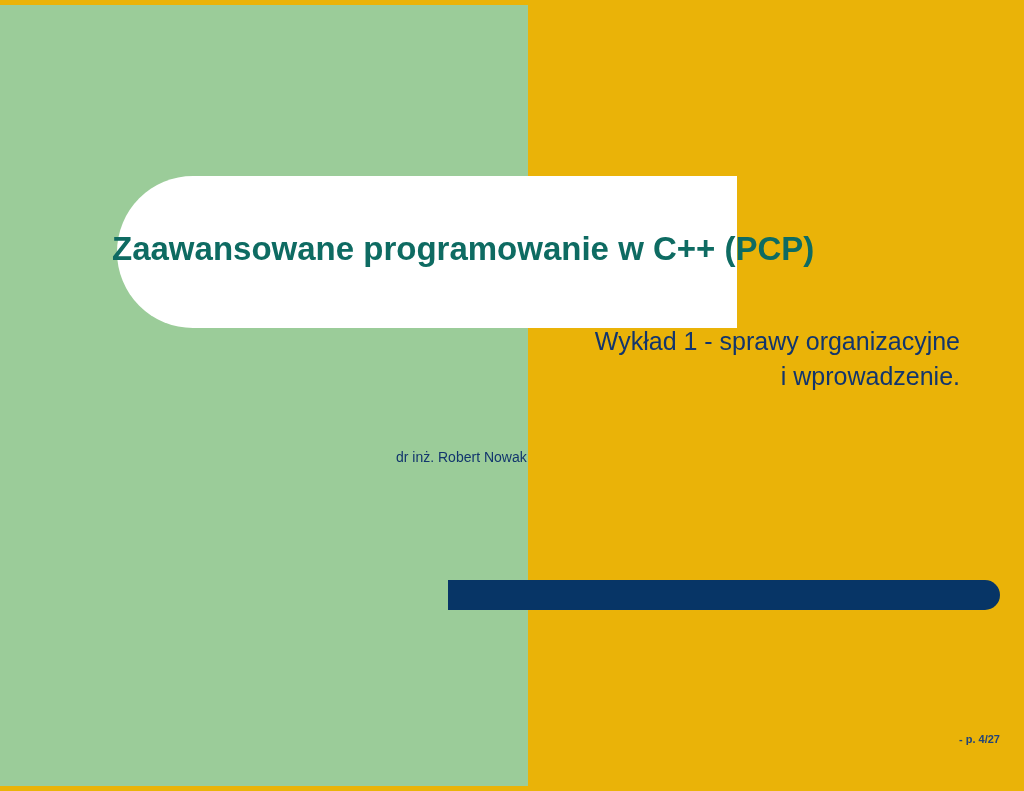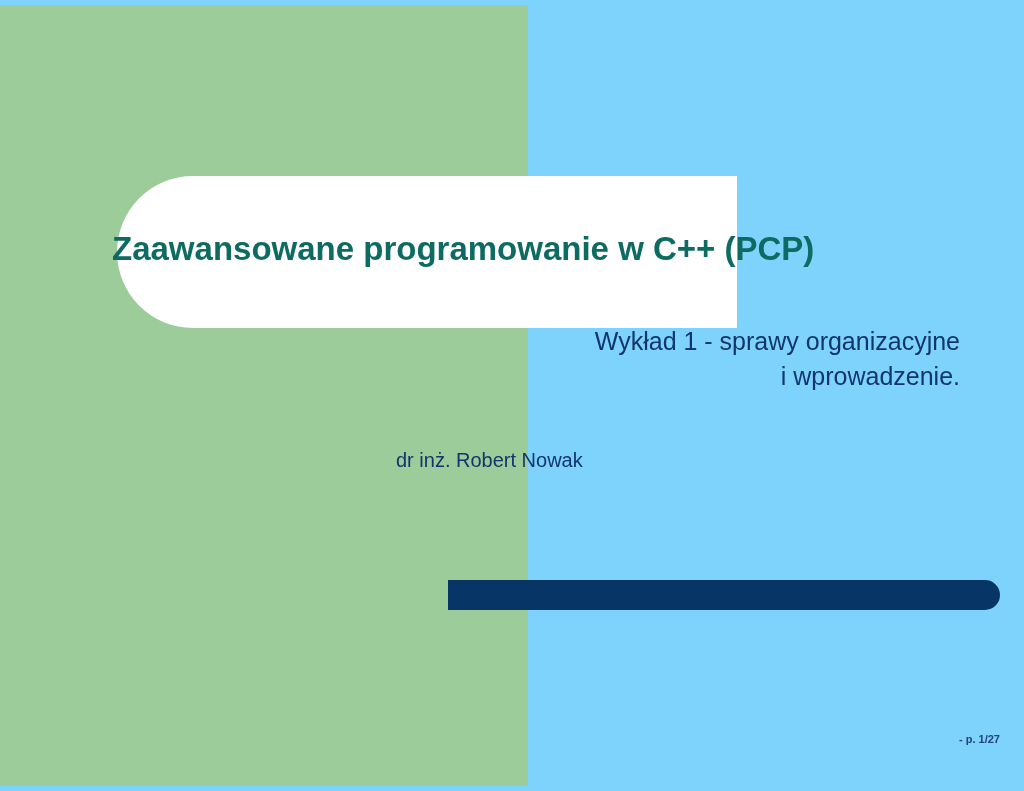--- a/index.html
+++ b/index.html
@@ -5,21 +5,21 @@
   html, body {
     margin: 0;
     padding: 0;
     background: #ffffff;
   }
 
   #slide {
     position: relative;
     width: 1024px;
     height: 791px;
-    background: #7dd3fc;
+    background: #eab308;
     overflow: hidden;
     font-family: "Liberation Sans", sans-serif;
   }
 
   
   #green-panel {
     position: absolute;
     left: 0px;
     top: 5px;
     width: 528px;
@@ -72,21 +72,21 @@
   #subtitle-block .line {
     display: block;
     white-space: nowrap;
   }
 
   
   #author-text {
     position: absolute;
     left: 396px;
     top: 449px;
-    font-size: 20px;
+    font-size: 14px;
     color: #12356d;
     white-space: nowrap;
   }
 
   
   #accent-bar {
     position: absolute;
     left: 448px;
     top: 580px;
     width: 552px;
@@ -124,15 +124,15 @@
 
   <div id="subtitle-block">
     <span class="line">Wykład 1 - sprawy organizacyjne</span>
     <span class="line">i wprowadzenie.</span>
   </div>
 
   <div id="author-text">dr inż. Robert Nowak</div>
 
   <div id="accent-bar"></div>
 
-  <div id="page-footer">- p. 1/27</div>
+  <div id="page-footer">- p. 4/27</div>
 
 </div>
 
 </body></html>

